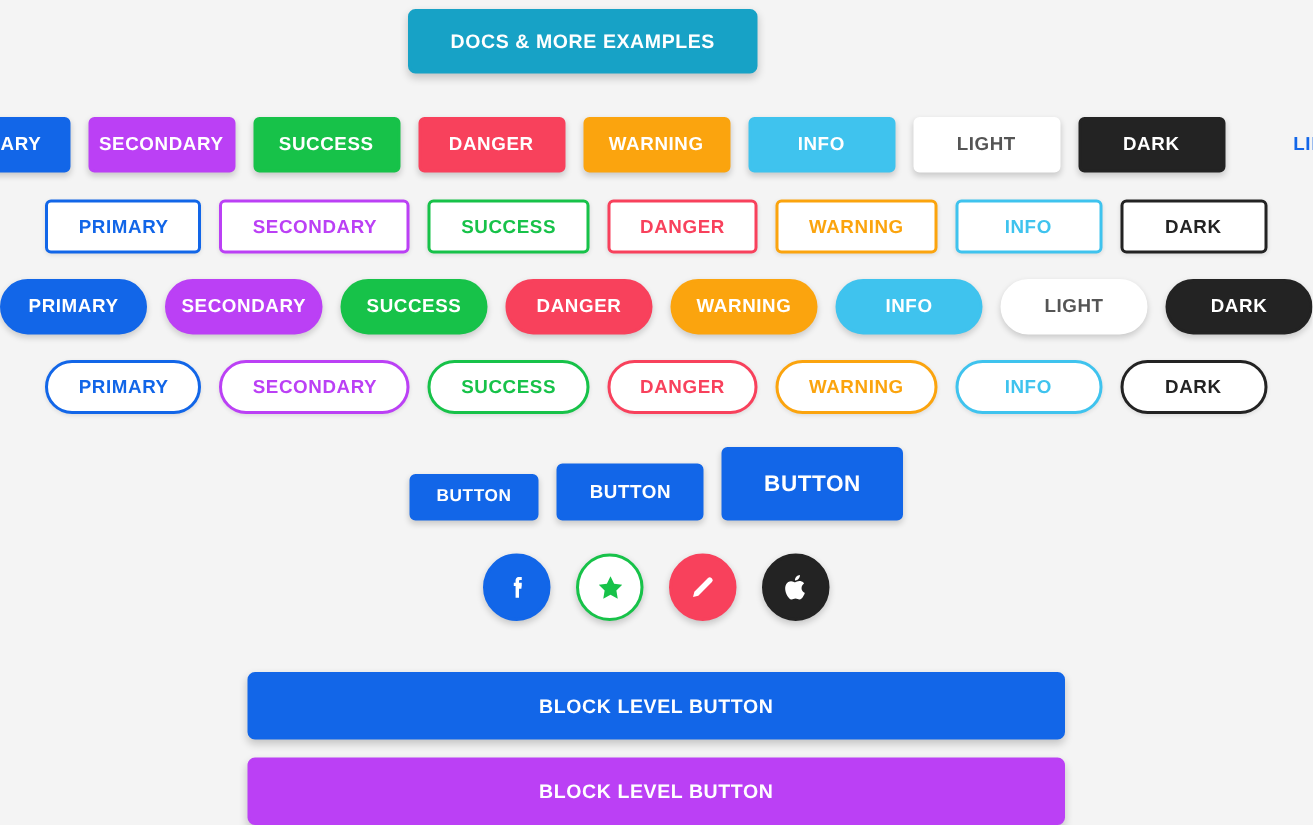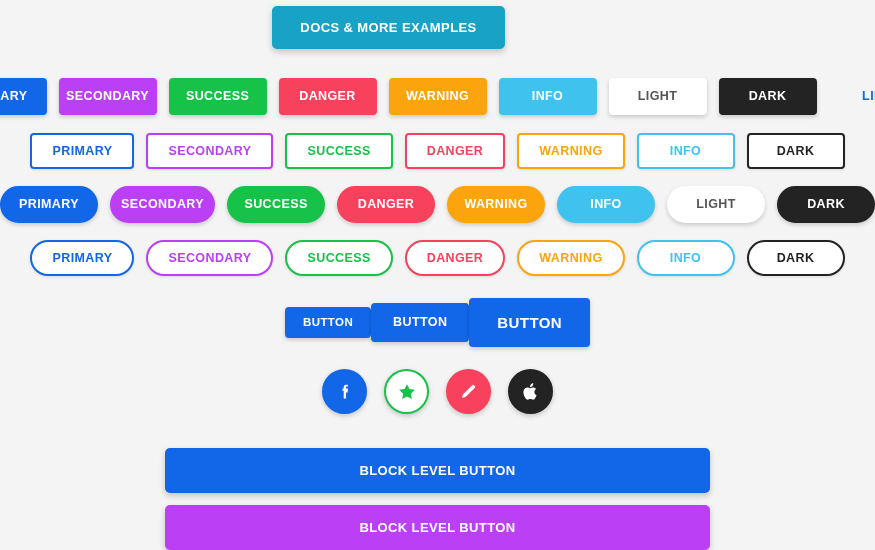--- a/index.html
+++ b/index.html
@@ -52,21 +52,21 @@
     display: flex;
     justify-content: center;
     align-items: center;
     gap: 12px;
     width: 875px;
   }
   .row-1 { margin-top: 29px; }
   .row-2 { margin-top: 18px; }
   .row-3 { margin-top: 17px; }
   .row-4 { margin-top: 17px; }
-  .row-sizes { margin-top: 22px; gap: 0; align-items: center; }
+  .row-sizes { margin-top: 22px; gap: 12px; align-items: flex-end; }
   .row-icons { margin-top: 22px; gap: 17px; }
   .row-block { margin-top: 22px; flex-direction: column; gap: 12px; }
 
   
   .row-1 .btn { min-width: 98px; }
   .row-2 .btn { min-width: 98px; }
   .row-3 .btn { min-width: 98px; }
   .row-4 .btn { min-width: 98px; }
 
   

